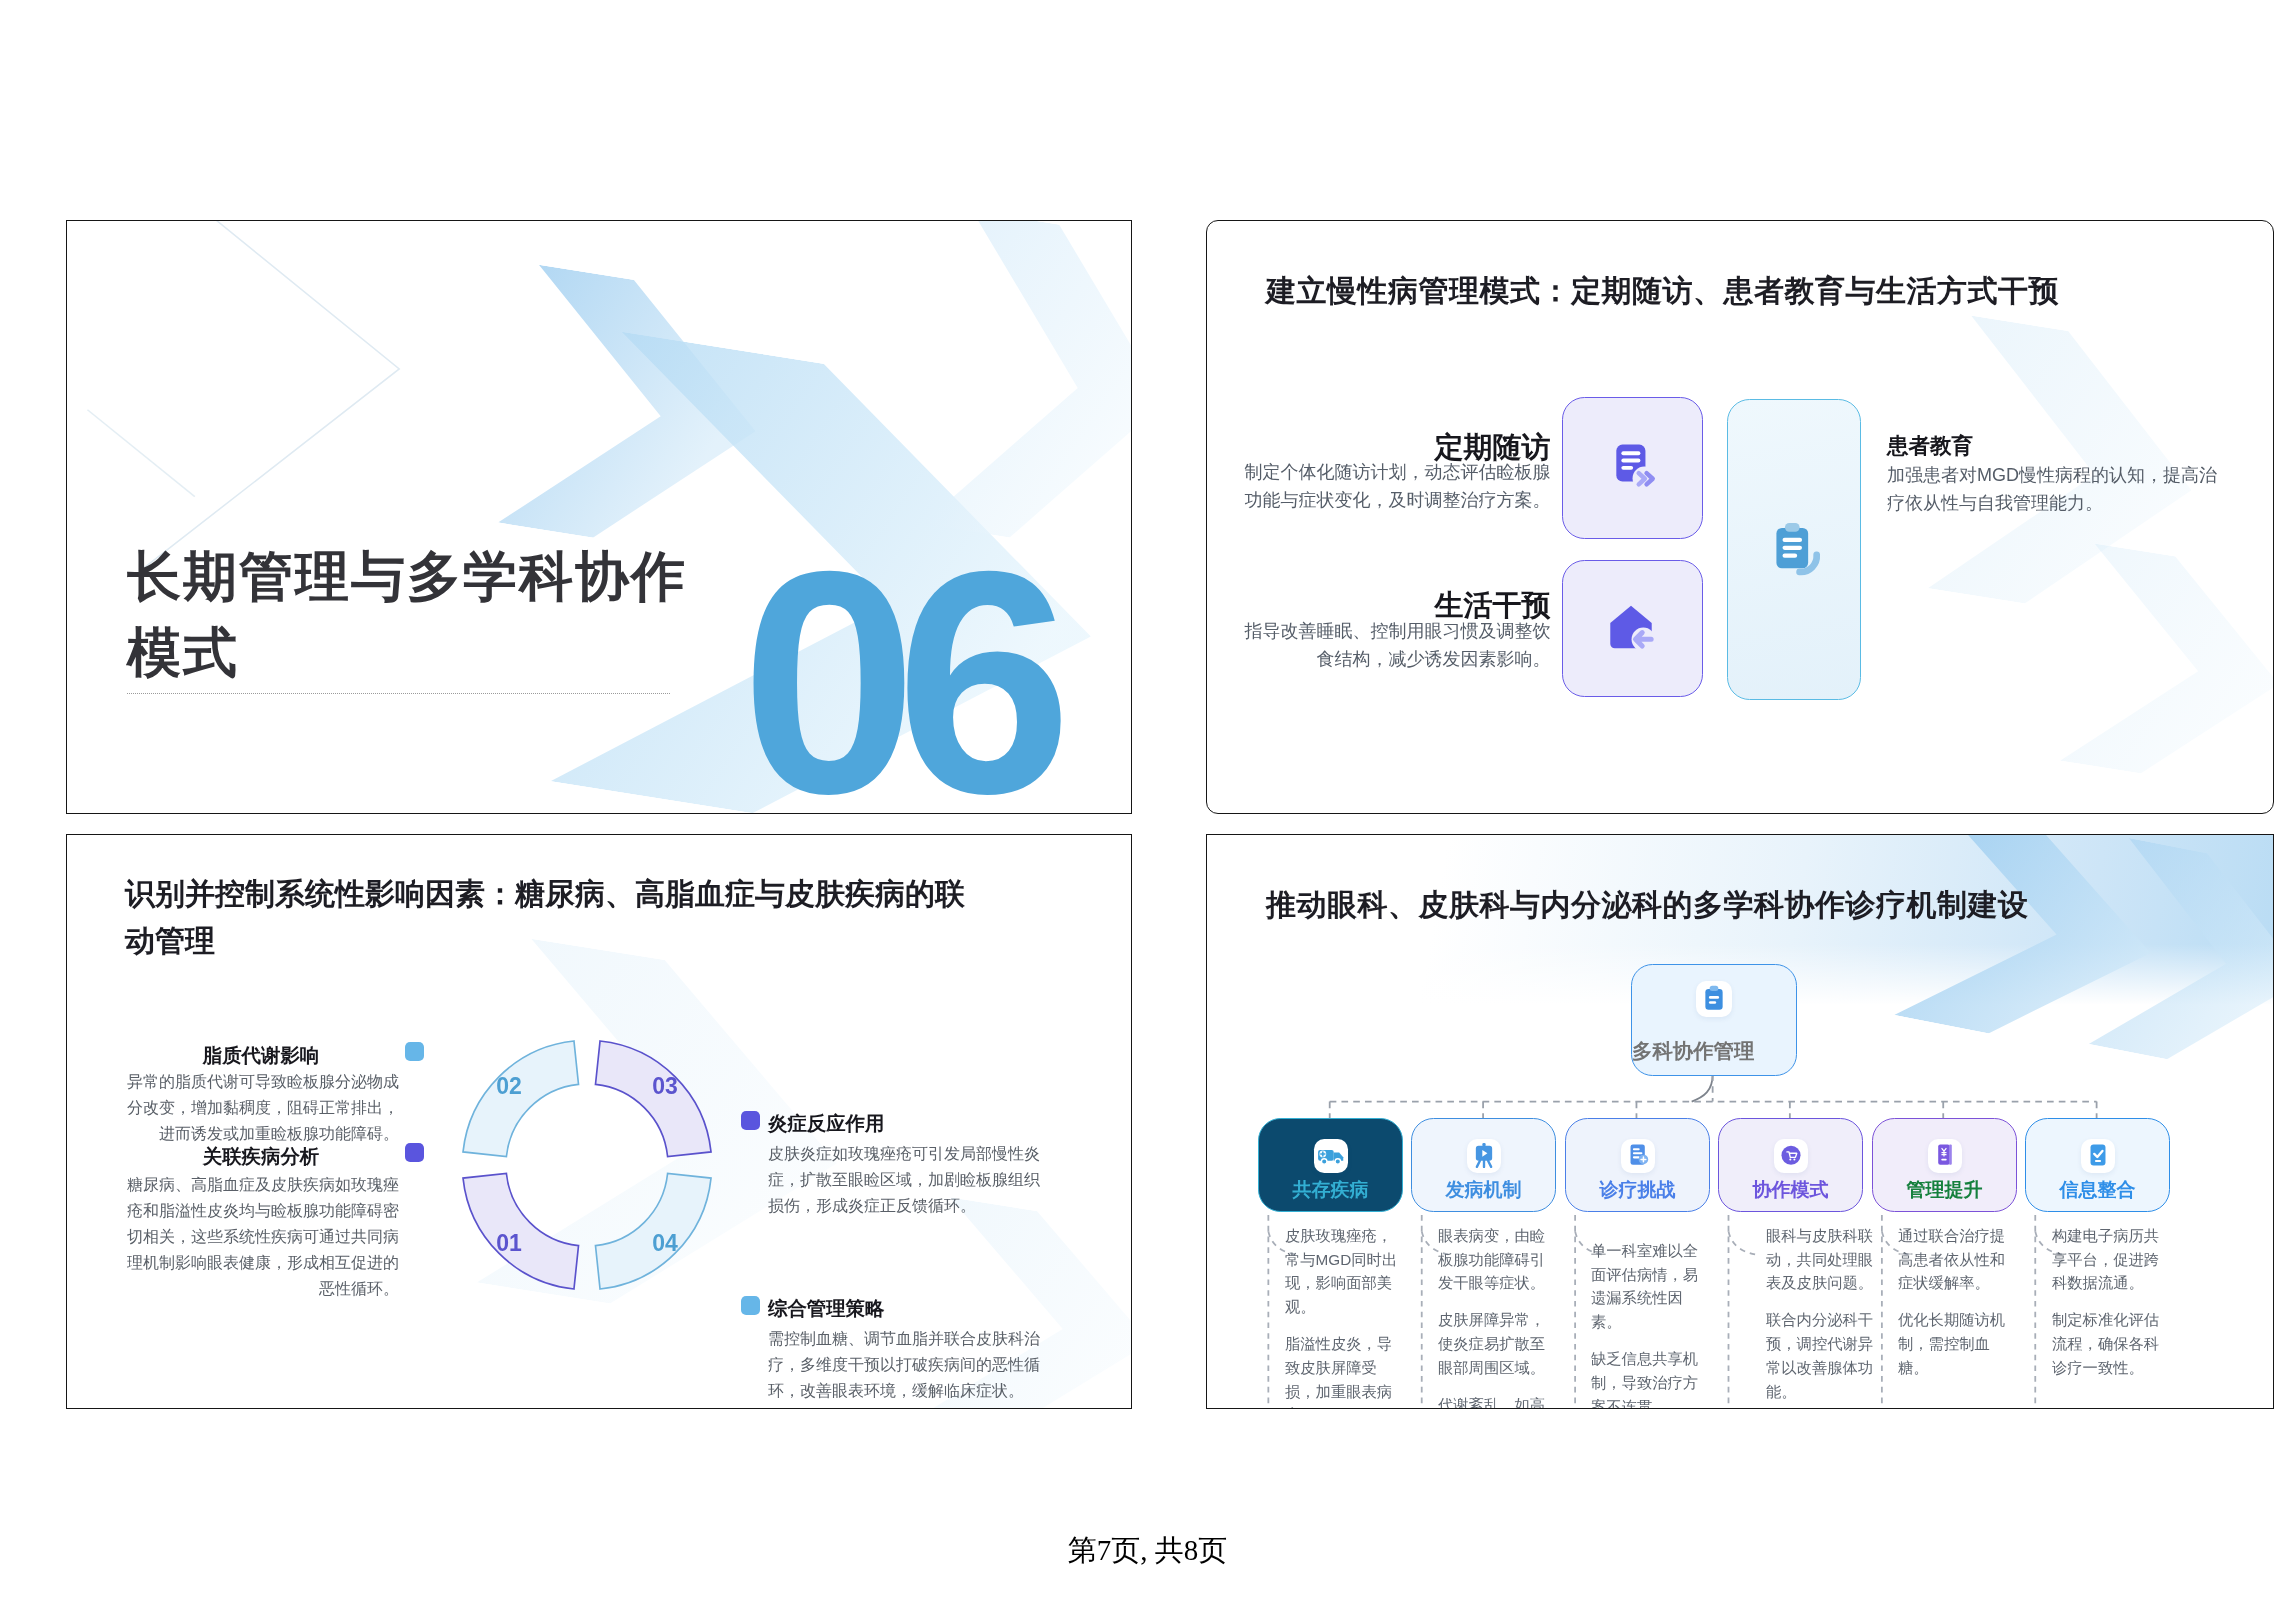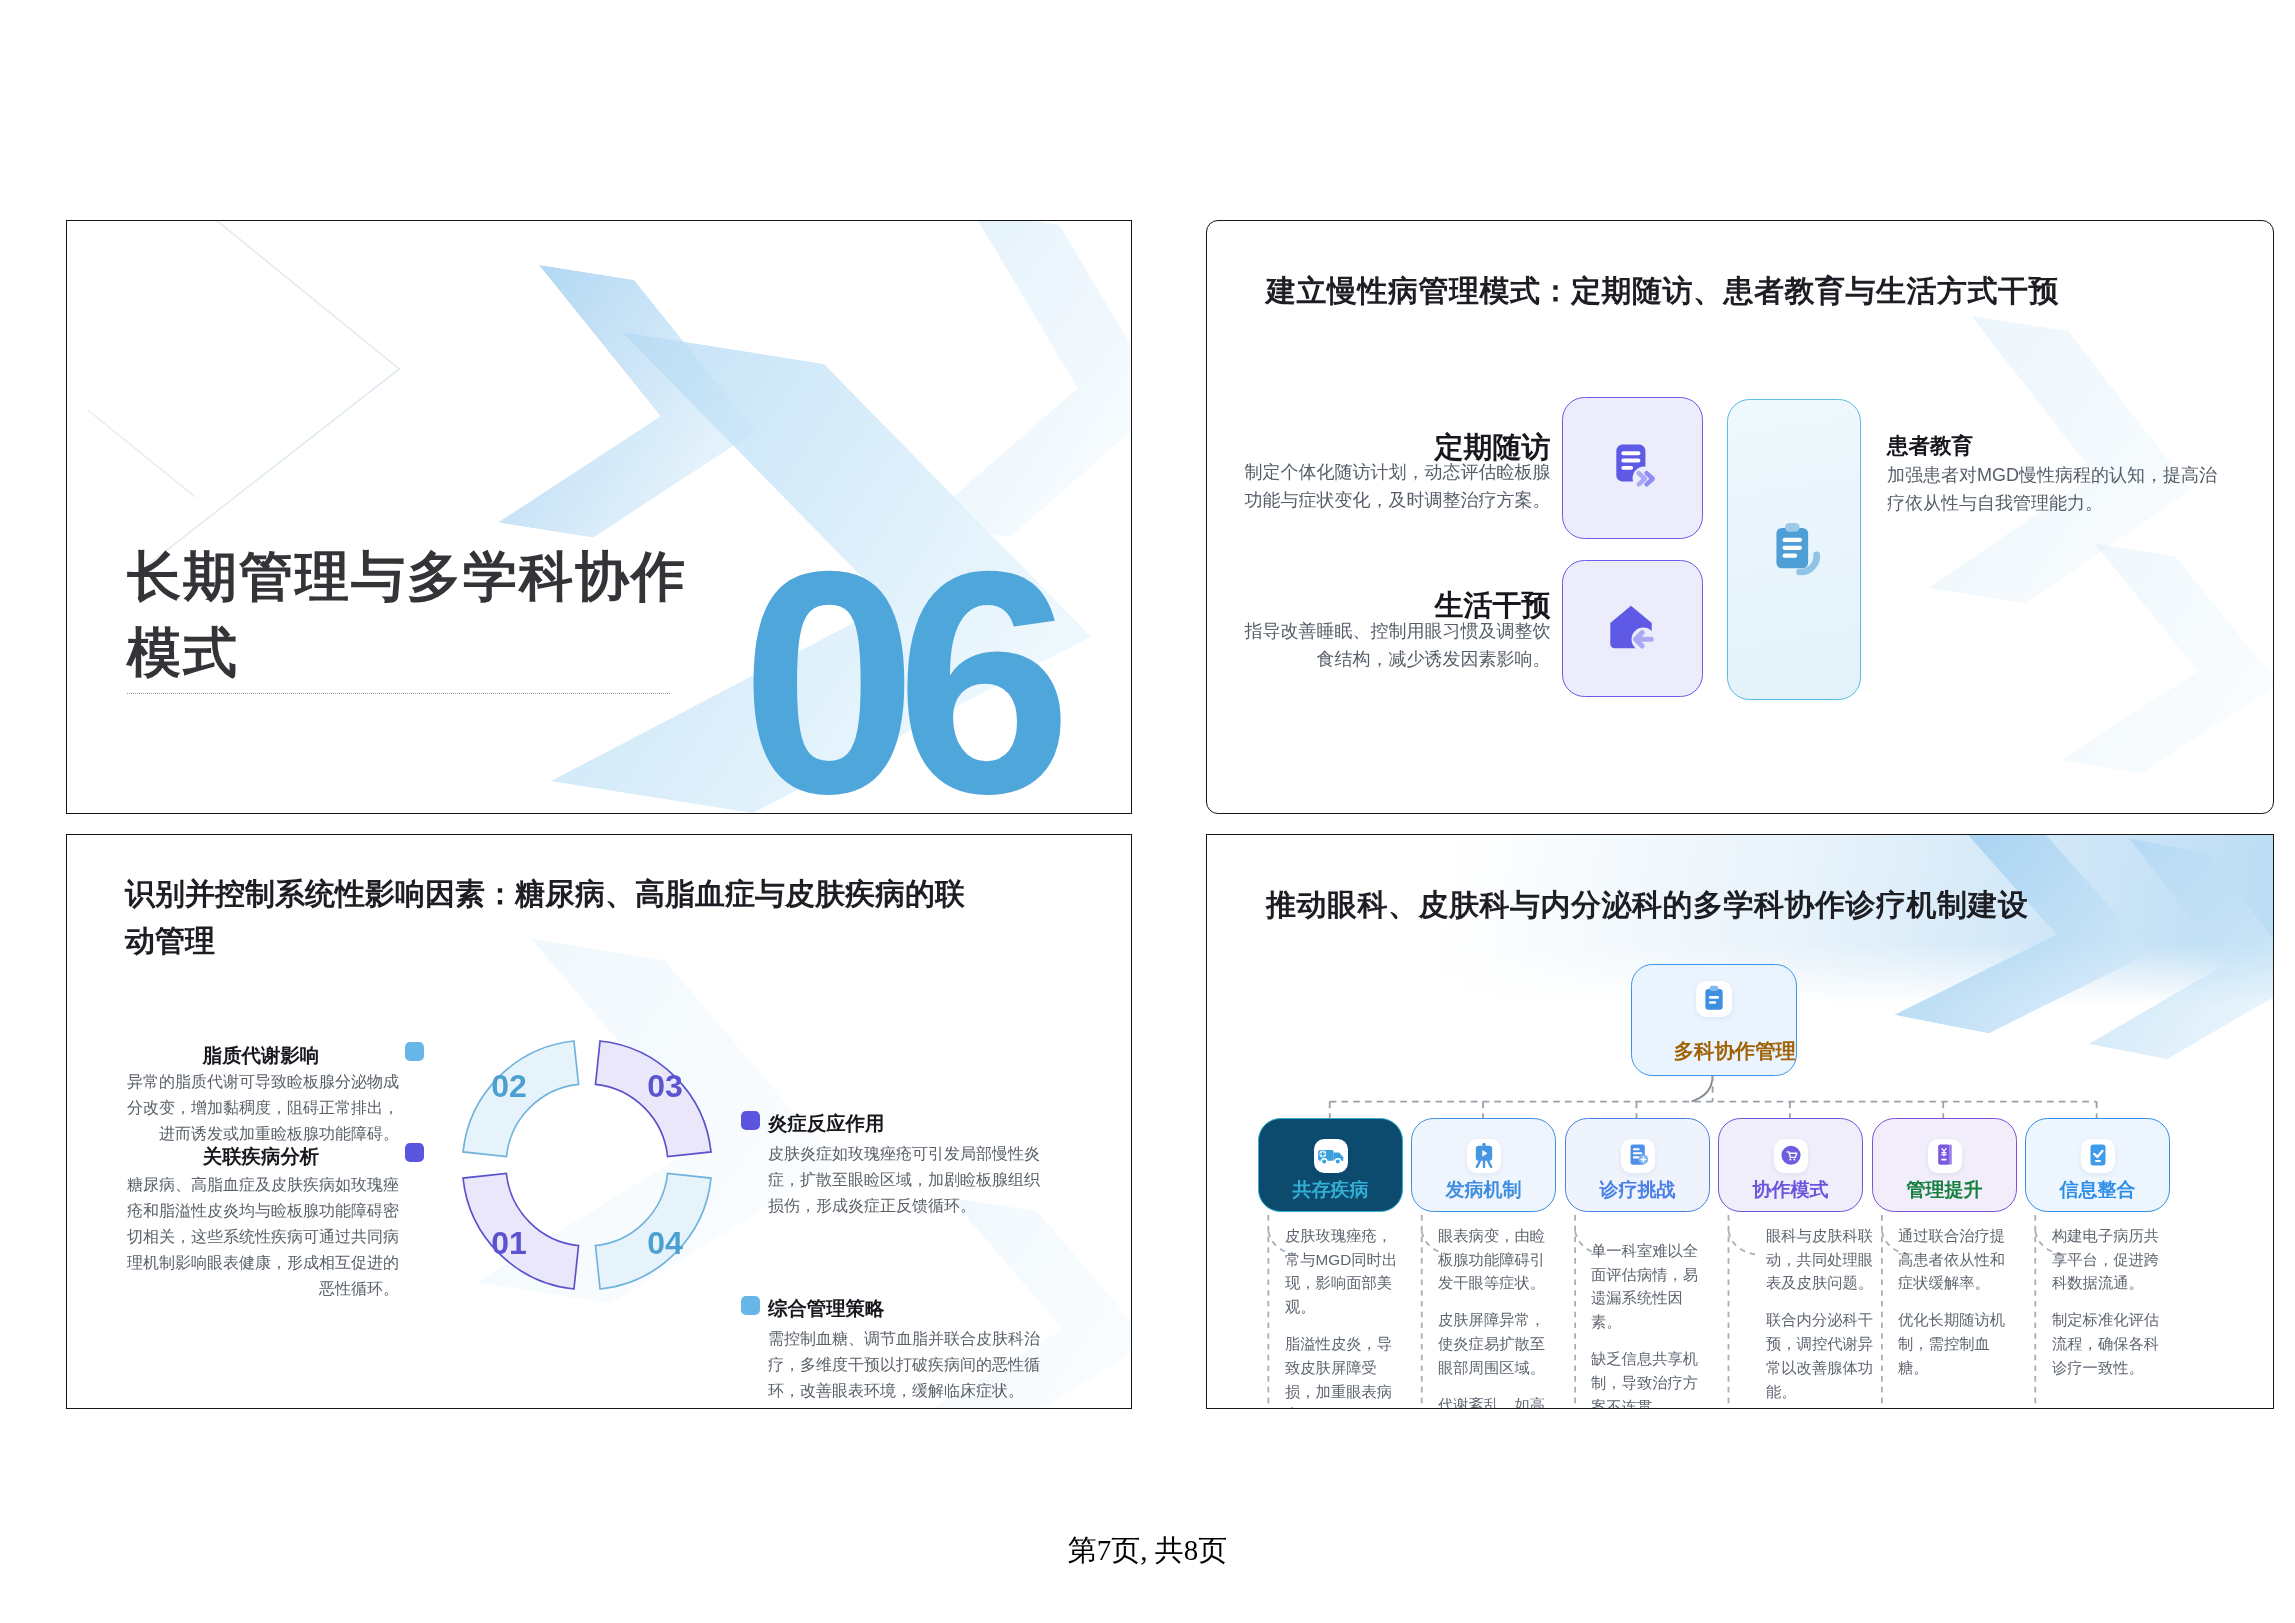--- a/index.html
+++ b/index.html
@@ -35,31 +35,31 @@
   .s2-descR{left:680px;width:332px;text-align:left;font-size:18px;line-height:1.55;color:#555D68;}
 
   
   .s3-title{left:58px;top:36px;width:951px;font-size:30px;line-height:1.55;font-weight:700;color:#1d1d24;}
   .s3-title span{display:block;}
   .bullet{position:absolute;width:19.4px;height:19.4px;border-radius:5.1px;}
   .s3-hdrL{left:56px;width:276px;text-align:center;font-size:19.4px;font-weight:700;color:#17171d;}
   .s3-bodyL{left:56px;width:276px;text-align:right;font-size:16px;line-height:1.62;color:#5A6068;}
   .s3-hdrR{left:701px;width:286px;text-align:left;font-size:19.4px;font-weight:700;color:#17171d;}
   .s3-bodyR{left:701px;width:280px;text-align:left;font-size:16px;line-height:1.62;color:#5A6068;}
-  .ringnum{position:absolute;transform:translate(-50%,-50%);font-size:32px;font-weight:700;}
+  .ringnum{position:absolute;transform:translate(-50%,-50%);font-size:23px;font-weight:700;}
 
   
   .s4-band{left:0;top:0;width:1066px;height:169px;
     background:linear-gradient(100deg,rgba(255,255,255,0) 22%,#E8F3FB 55%,#CDE5F7 82%,#B9DCF4 100%);}
   .s4-band:after{content:"";position:absolute;left:0;bottom:-1px;width:100%;height:61px;
     background:linear-gradient(to bottom,rgba(255,255,255,0),#ffffff);}
   .root{position:absolute;left:424px;top:129px;width:164px;height:110px;border-radius:21.5px;
     background:#E9F4FE;border:1.8px solid #3E93E8;}
   .tile{position:absolute;background:#ffffff;border-radius:10.2px;box-shadow:0 2px 5.1px rgba(40,80,140,.08);}
-  .root-label{position:absolute;left:0;top:72px;width:100%;text-align:right;font-size:20.4px;font-weight:700;color:#a16207;}
+  .root-label{position:absolute;left:0;top:72px;width:100%;text-align:left;font-size:20.4px;font-weight:700;color:#737373;}
   .node{position:absolute;top:283px;width:143px;height:92px;border-radius:22.5px;border:1.8px solid;}
   .node .tile{left:55px;top:-14.3px;width:34px;height:34px;}
   .node-label{position:absolute;left:0;top:58px;width:100%;text-align:center;font-size:19px;font-weight:700;}
   .ncol{position:absolute;top:389px;width:116px;font-size:15.3px;line-height:1.55;color:#5F6670;}
   .ncol p{margin:0 0 13.3px 0;}
 
   .footer{left:892px;top:1531px;width:511px;text-align:center;
     font-family:"Liberation Serif","DejaVu Serif",serif;font-size:29px;color:#000;}
   svg{display:block;}
 </style>

